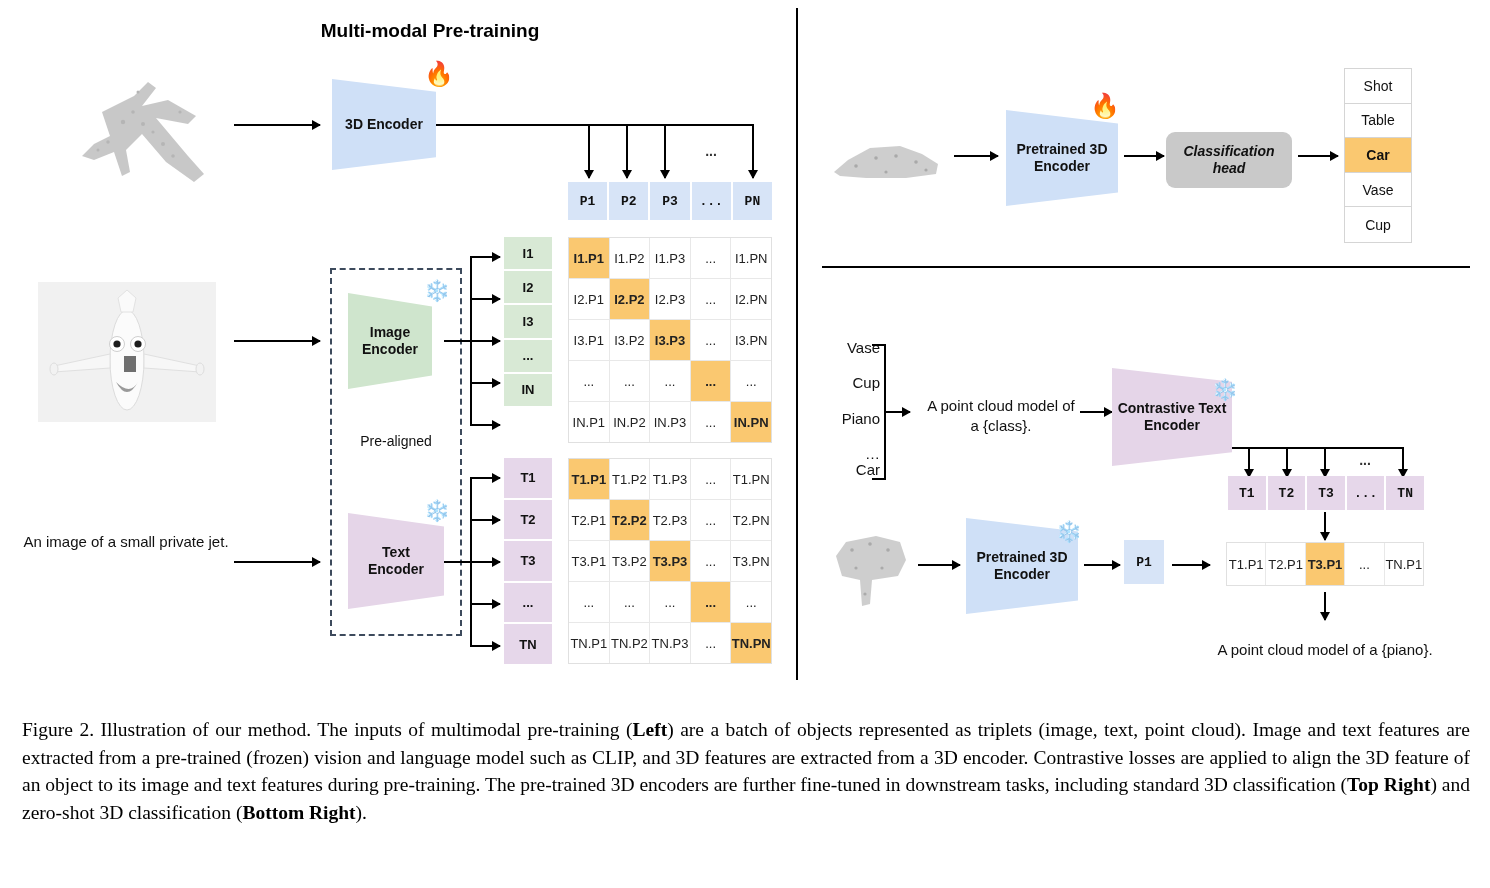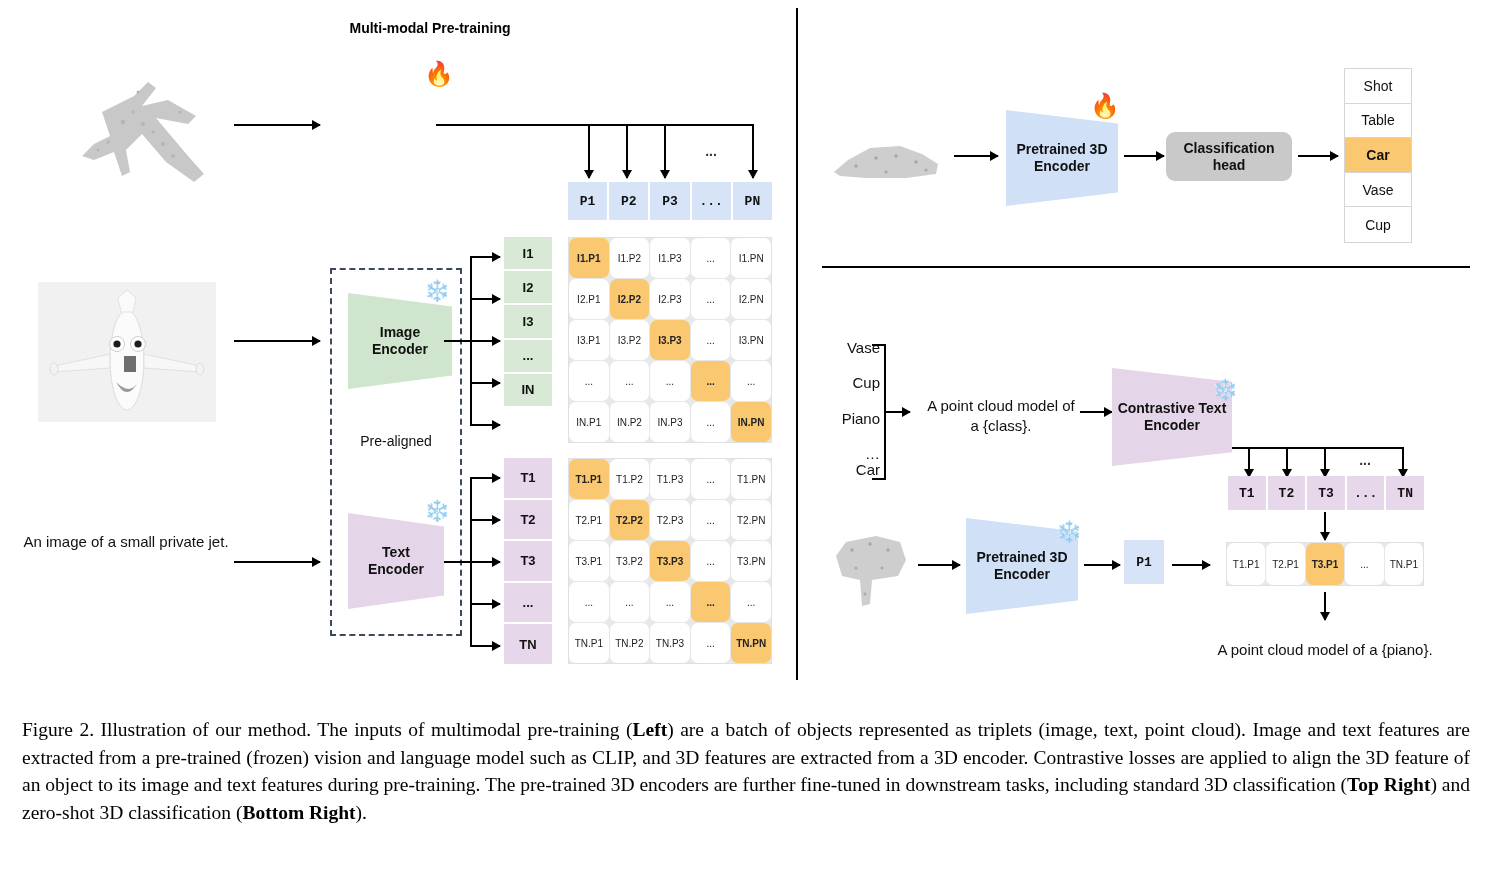--- a/index.html
+++ b/index.html
@@ -3,21 +3,21 @@
 <meta charset="utf-8">
 <style>
   html,body{margin:0;padding:0;background:#fff;}
   body{width:1490px;height:888px;position:relative;
        font-family:"Liberation Sans",sans-serif;color:#111;overflow:hidden;}
 
   .fig{position:absolute;left:0;top:0;width:1490px;height:700px;}
 
   
   .abs{position:absolute;}
-  .ttl{font-weight:bold;font-size:14px;color:#000;text-align:center;white-space:nowrap;}
+  .ttl{font-weight:bold;font-size:19px;color:#000;text-align:center;white-space:nowrap;}
   .divider-v{position:absolute;background:#000;width:2px;}
   .divider-h{position:absolute;background:#000;height:2px;}
 
   
   .arrow-h{position:absolute;height:2px;background:#000;}
   .arrow-h::after{content:"";position:absolute;right:-1px;top:-4px;
      border-left:9px solid #000;border-top:5px solid transparent;border-bottom:5px solid transparent;}
   
   .arrow-v{position:absolute;width:2px;background:#000;}
   .arrow-v::after{content:"";position:absolute;bottom:-1px;left:-4px;
@@ -50,21 +50,21 @@
          font-weight:bold;font-size:13px;color:#111;box-sizing:border-box;
          border-bottom:2px solid #fff;}
   .vchip:last-child{border-bottom:none;}
   .vchip.green{background:#d8e9d5;}
   .vchip.purple{background:#e6d7ea;}
 
   
   .matrix{position:absolute;display:grid;background:#e8e8e8;gap:1px;
           border:1px solid #e0e0e0;box-sizing:border-box;}
   .cell{background:#fff;display:flex;align-items:center;justify-content:center;
-        font-size:10px;color:#222;border-radius:7px;}
+        font-size:13px;color:#222;}
   .cell.hl{background:#fac870;font-weight:bold;}
 
   
   .classlist{position:absolute;border:1px solid #d5d5d5;box-sizing:border-box;background:#fff;}
   .classitem{display:flex;align-items:center;justify-content:center;
              font-size:14px;color:#111;border-bottom:1px solid #d5d5d5;box-sizing:border-box;}
   .classitem:last-child{border-bottom:none;}
   .classitem.hl{background:#fac870;font-weight:bold;}
 
   
@@ -137,26 +137,29 @@
       <ellipse cx="162" cy="87" rx="4" ry="6" fill="#f2f2f2" stroke="#ddd"></ellipse>
     </svg>
   </div>
 
   <div class="lbl" style="left:22px;top:532px;width:208px;font-size:15px;">An image of a small private jet.</div>
 
   <div class="arrow-h" style="left:234px;top:124px;width:86px;"></div>
   <div class="arrow-h" style="left:234px;top:340px;width:86px;"></div>
   <div class="arrow-h" style="left:234px;top:561px;width:86px;"></div>
 
+  <div class="enc blue" style="left:332px;top:79px;width:104px;height:91px;">
+    <span>3D Encoder</span>
+  </div>
   <div class="badge" style="left:424px;top:62px;">🔥</div>
 
   <div class="dashed" style="left:330px;top:268px;width:132px;height:368px;"></div>
   <div class="lbl" style="left:332px;top:432px;width:128px;font-size:14px;">Pre-aligned</div>
 
-  <div class="enc green" style="left:348px;top:293px;width:104px;height:96px;">
+  <div class="enc green" style="left:348px;top:293px;width:84px;height:96px;">
     <span>
       <span>Image</span><br>
       <span>Encoder</span>
     </span>
   </div>
   <div class="badge" style="left:424px;top:280px;font-size:21px;">❄️</div>
 
   <div class="enc purple" style="left:348px;top:513px;width:96px;height:96px;">
     <span>
       <span>Text</span><br>
@@ -285,21 +288,21 @@
   <div class="enc blue" style="left:1006px;top:110px;width:112px;height:96px;">
     <span>
       <span>Pretrained 3D</span><br>
       <span>Encoder</span>
     </span>
   </div>
   <div class="badge" style="left:1090px;top:94px;">🔥</div>
 
   <div class="arrow-h" style="left:1124px;top:155px;width:40px;"></div>
 
-  <div class="greybox" style="left:1166px;top:132px;width:126px;height:49px;">
+  <div class="greybox" style="left:1166px;top:132px;width:126px;height:56px;font-style:italic;">
     <span>
       <span>Classification</span><br>
       <span>head</span>
     </span>
   </div>
 
   <div class="arrow-h" style="left:1298px;top:155px;width:40px;"></div>
 
   <div class="classlist" style="left:1344px;top:68px;width:68px;height:175px;">
       <div class="classitem" style="height: 20%;">Shot</div>

